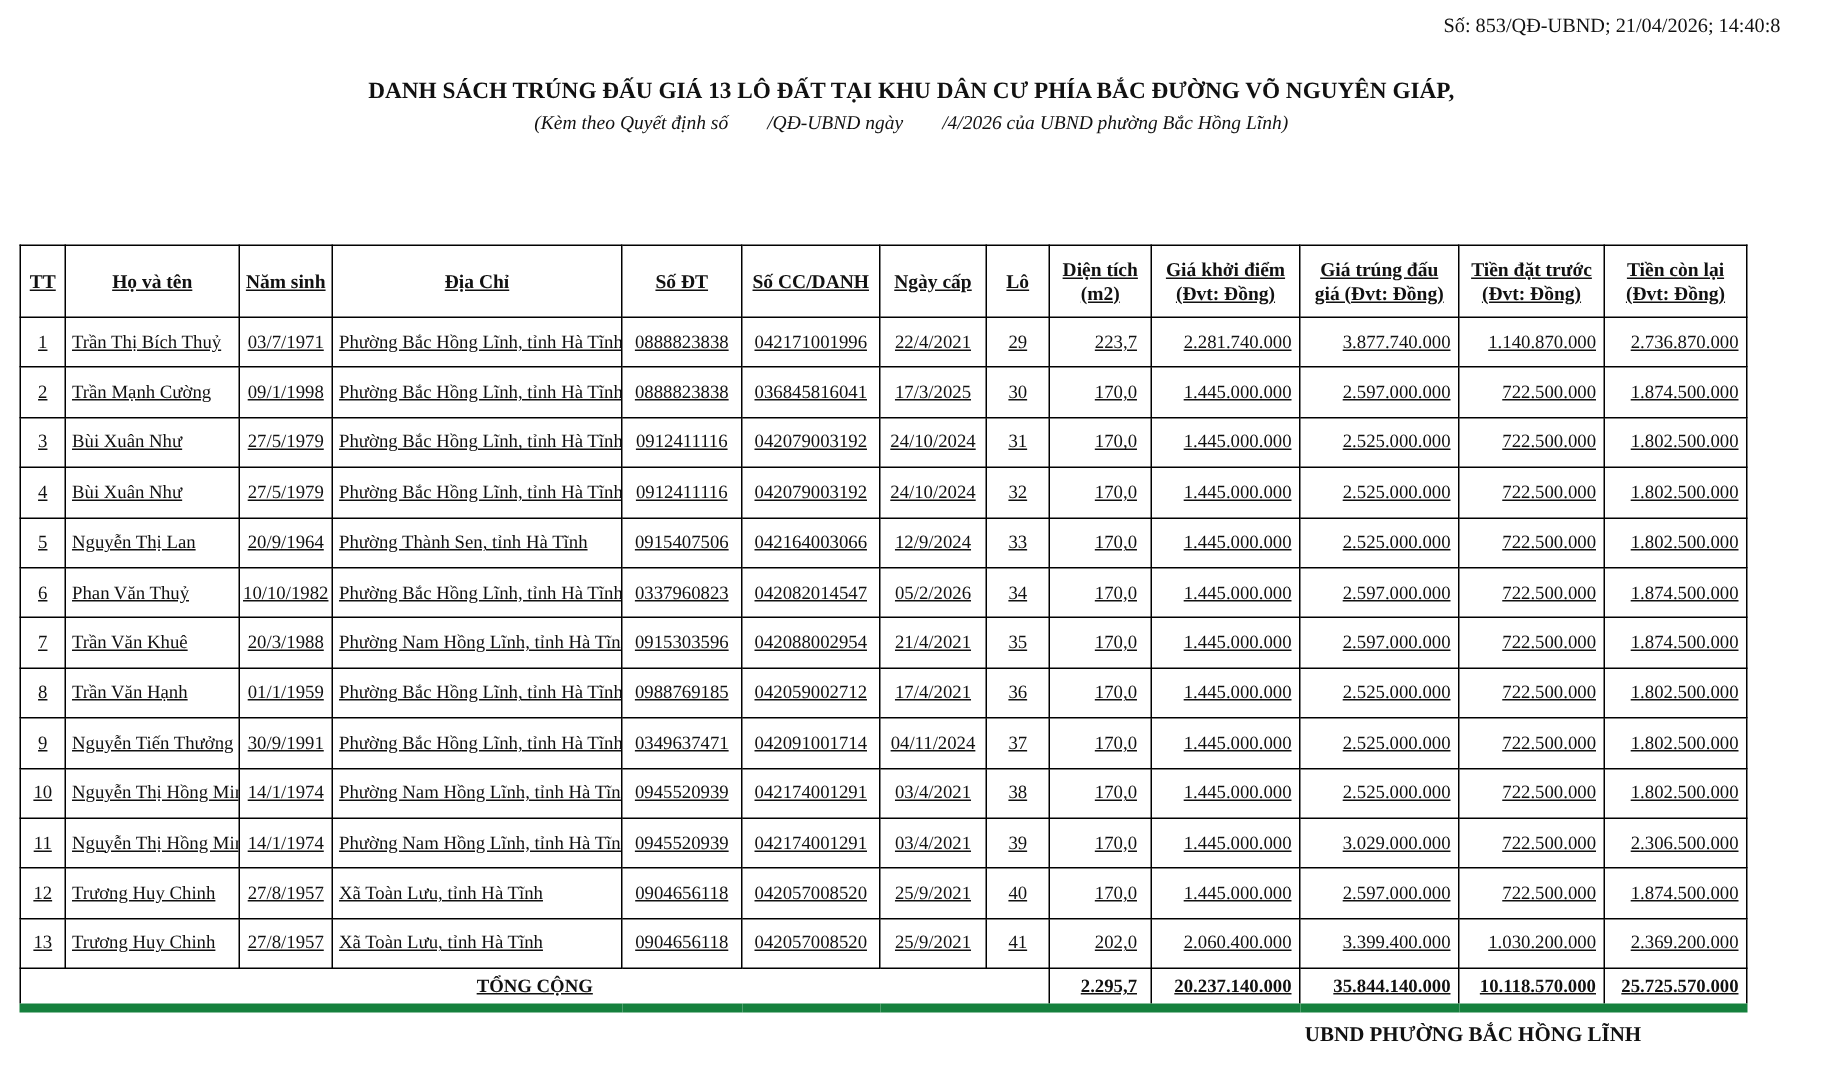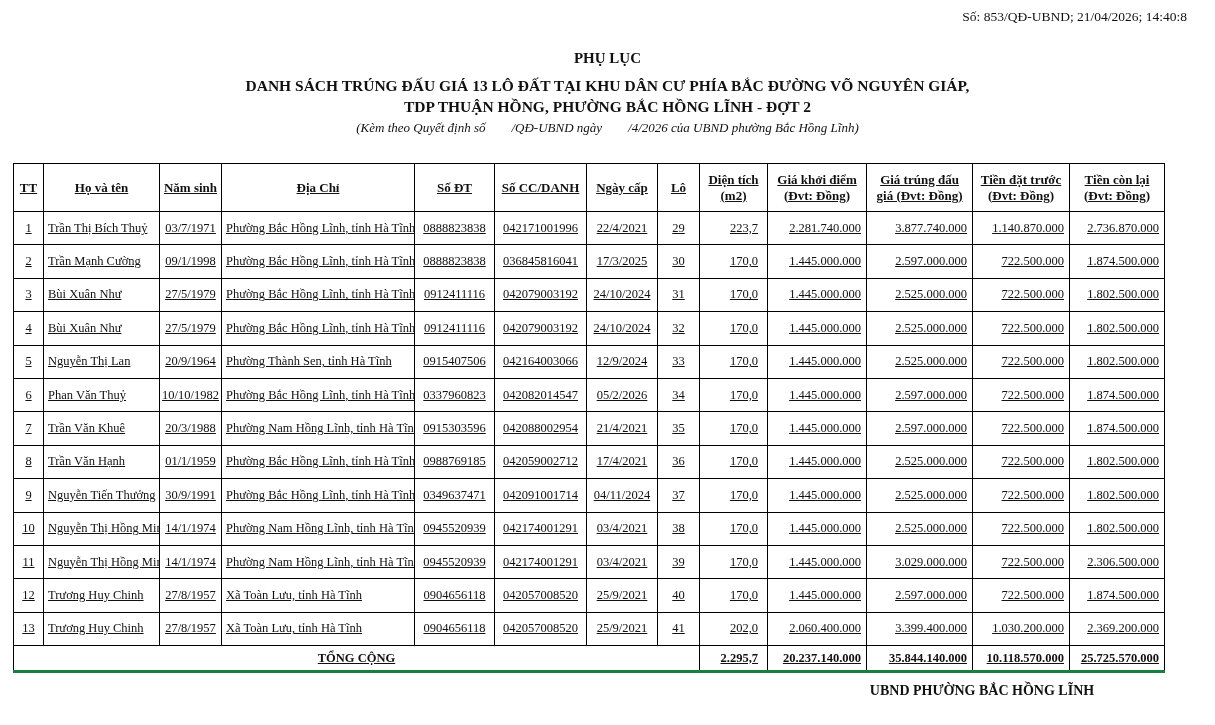--- a/index.html
+++ b/index.html
@@ -54,40 +54,38 @@
     padding: 2px;
   }
   tbody td { height: 33.4px; }
   td.al { text-align: left;  padding-left: 4px;  padding-right: 2px; }
   td.ac { text-align: center; }
   td.ar { text-align: right; padding-right: 5px; }
   td.area { padding-right: 9px; }
   tr.total-row td {
     height: 26px;
     font-weight: bold;
-    border-bottom: 3px solid #15803d;
+    border-bottom: 6px solid #15803d;
   }
   tr.total-row td.total-label { text-align: center; }
   .footer-sign {
     position: absolute;
     top: 683px; left: 762px; width: 440px;
     text-align: center;
     font-weight: bold;
     font-size: 14px;
   }
 </style>
 </head>
 <body>
 
 <div class="doc-number">Số: 853/QĐ-UBND; 21/04/2026; 14:40:8</div>
 
 <div class="title-block">
-  <div class="title-line1">PHỤ LỤC</div>
   <div class="title-line2">DANH SÁCH TRÚNG ĐẤU GIÁ 13 LÔ ĐẤT TẠI KHU DÂN CƯ PHÍA BẮC ĐƯỜNG VÕ NGUYÊN GIÁP,</div>
-  <div class="title-line3">TDP THUẬN HỒNG, PHƯỜNG BẮC HỒNG LĨNH - ĐỢT 2</div>
   <div class="title-subtitle">(Kèm theo Quyết định số&nbsp;&nbsp;&nbsp;&nbsp;&nbsp;&nbsp;&nbsp;&nbsp;/QĐ-UBND ngày&nbsp;&nbsp;&nbsp;&nbsp;&nbsp;&nbsp;&nbsp;&nbsp;/4/2026 của UBND phường Bắc Hồng Lĩnh)</div>
 </div>
 
 <div class="table-wrap">
   <table>
     <colgroup id="cols">
         <col style="width: 30px;">
         <col style="width: 116px;">
         <col style="width: 62px;">
         <col style="width: 193px;">

